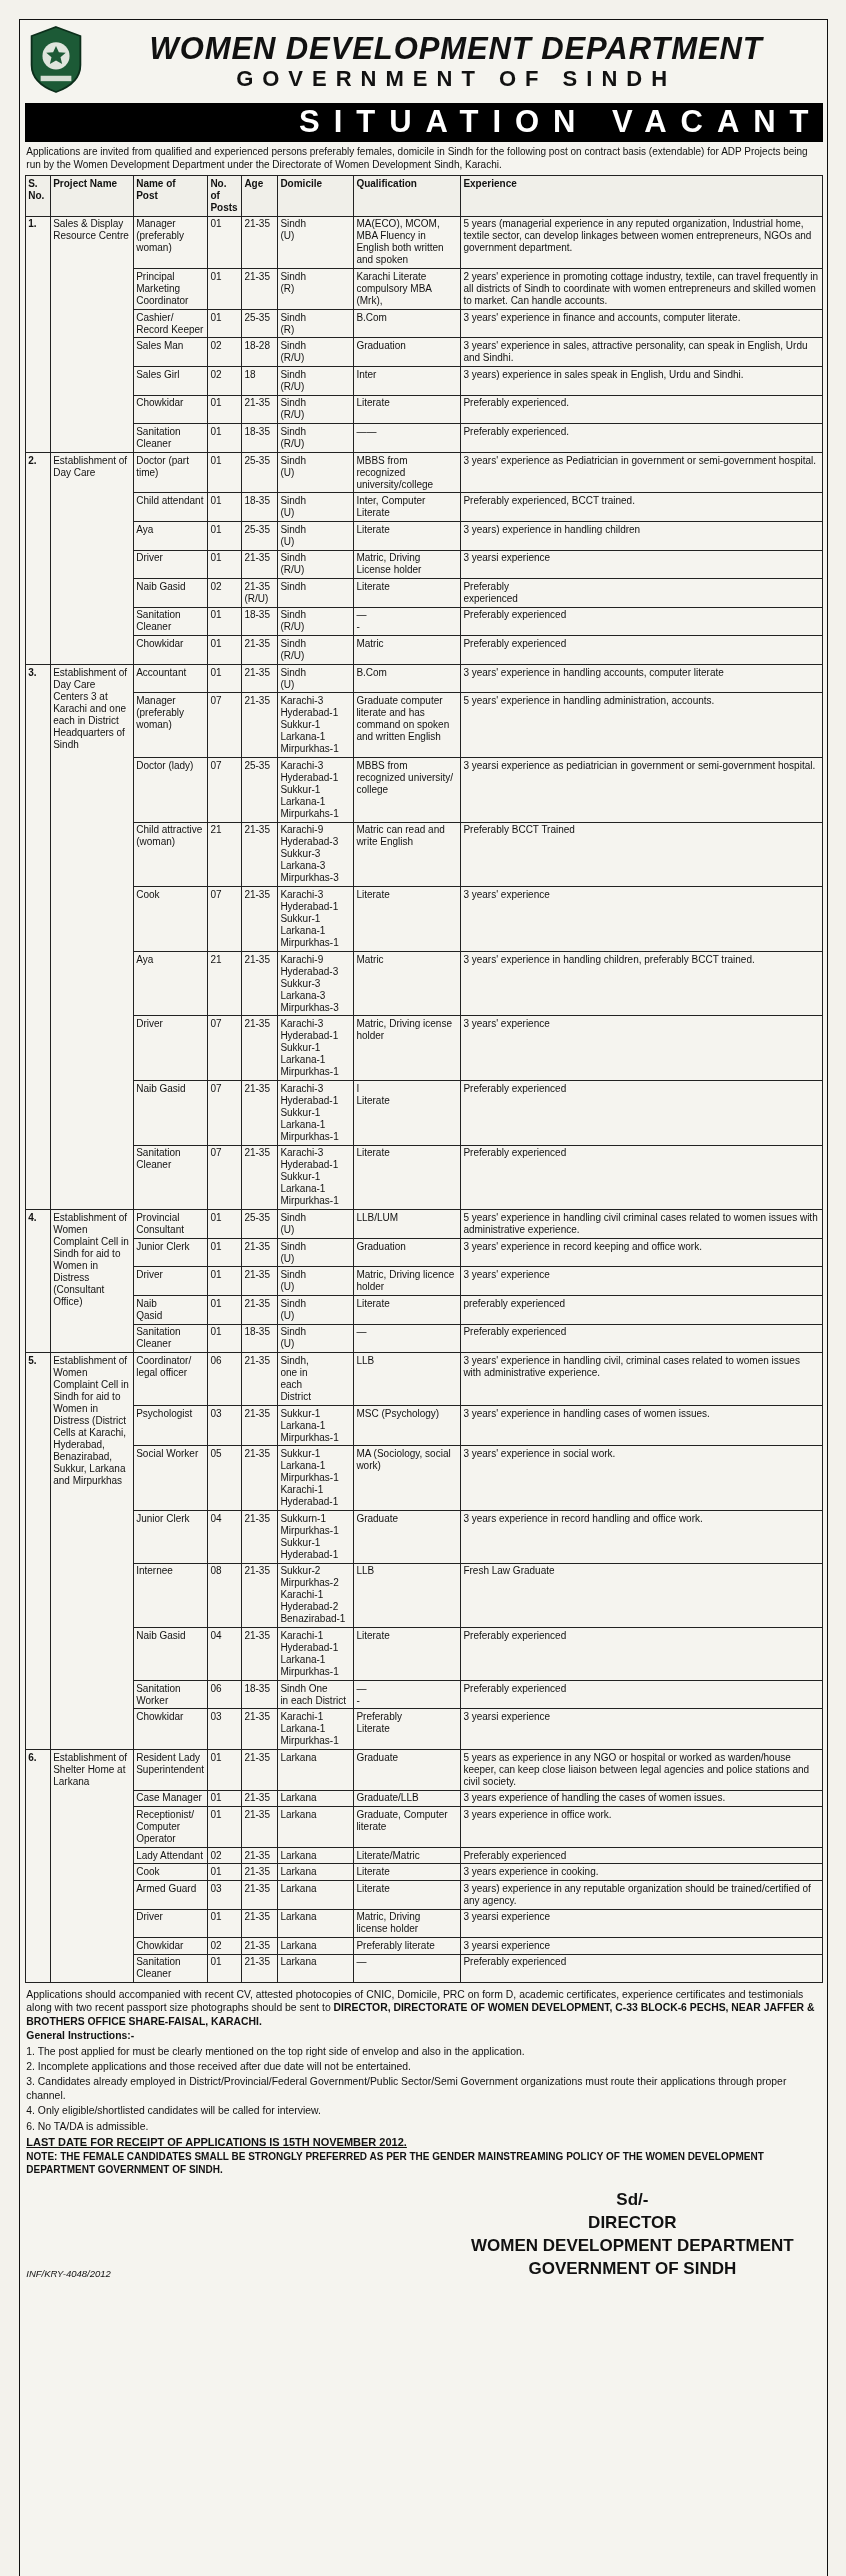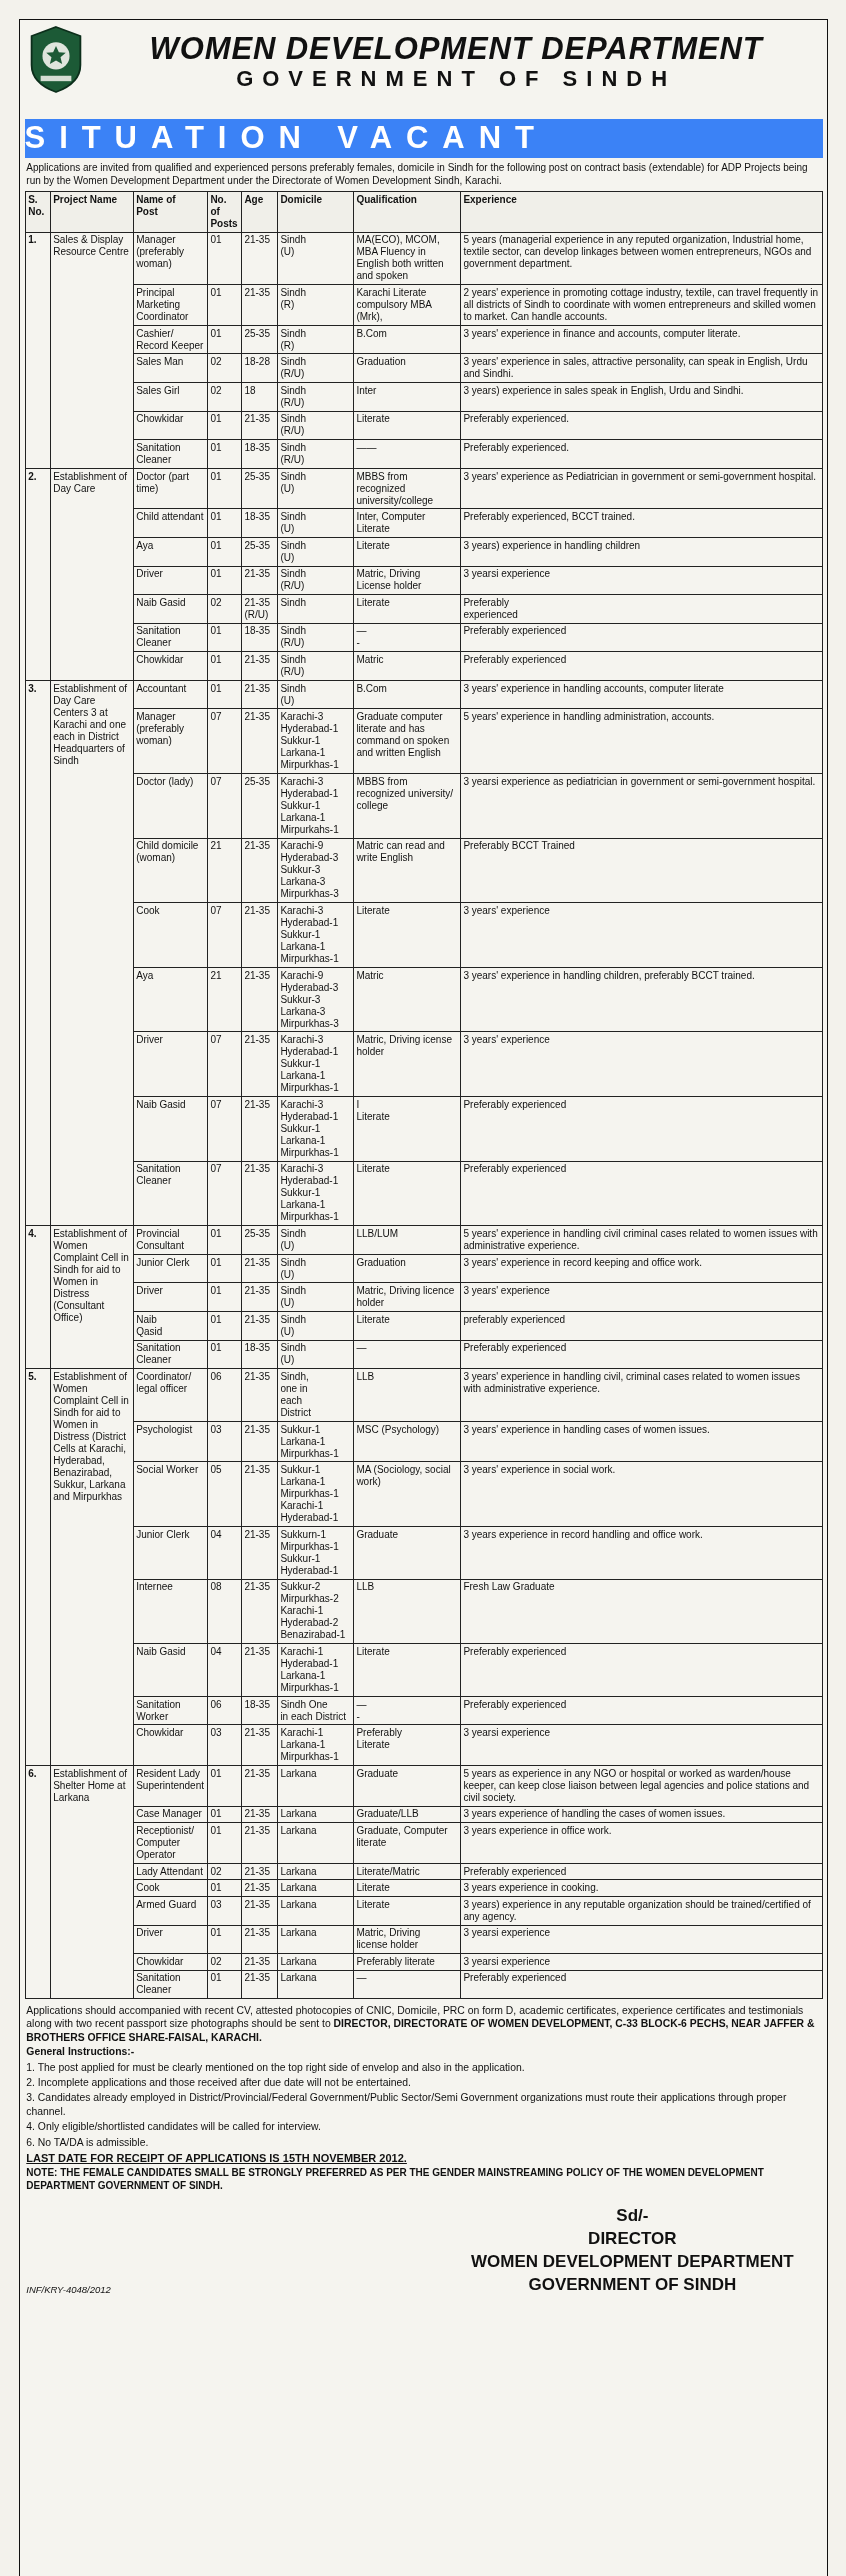--- a/index.html
+++ b/index.html
@@ -44,24 +44,24 @@
   }
   .govt-title {
     margin: 1.8px 0 0 0;
     font-size: 22px;
     font-weight: 900;
     letter-spacing: 9px;
     line-height: 1.05;
     white-space: nowrap;
   }
   .banner {
-    margin-top: 20px;
-    background: #3b82f6;
+    margin-top: 4px;
+    background: #000000;
     color: #fff;
-    text-align: left;
+    text-align: right;
     font-weight: 900;
     font-size: 31px;
     letter-spacing: 0.45em;
     padding: 0.9px 0 1.8px 0;
     white-space: nowrap;
     overflow: hidden;
   }
   .intro {
     font-size: 10px;
     line-height: 1.25;
@@ -324,21 +324,21 @@
             <td class="col-domicile">Karachi-3
 Hyderabad-1
 Sukkur-1
 Larkana-1
 Mirpurkahs-1</td>
             <td class="col-qualification">MBBS from recognized university/
 college</td>
             <td class="col-experience">3 yearsi experience as pediatrician in government or semi-government hospital.</td>
           </tr>
           <tr>
-            <td class="col-name">Child domicile (woman)</td>
+            <td class="col-name">Child attractive (woman)</td>
             <td class="col-posts">21</td>
             <td class="col-age">21-35</td>
             <td class="col-domicile">Karachi-9
 Hyderabad-3
 Sukkur-3
 Larkana-3
 Mirpurkhas-3</td>
             <td class="col-qualification">Matric can read and write English</td>
             <td class="col-experience">Preferably BCCT Trained</td>
           </tr>

